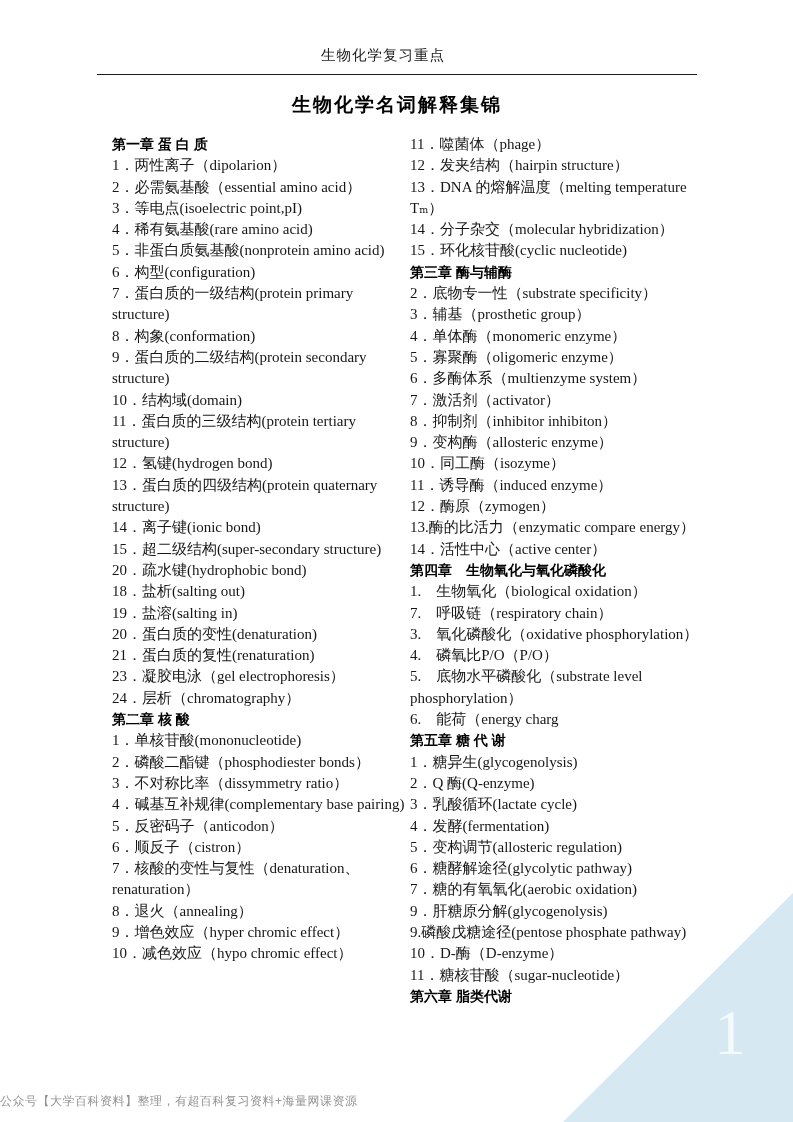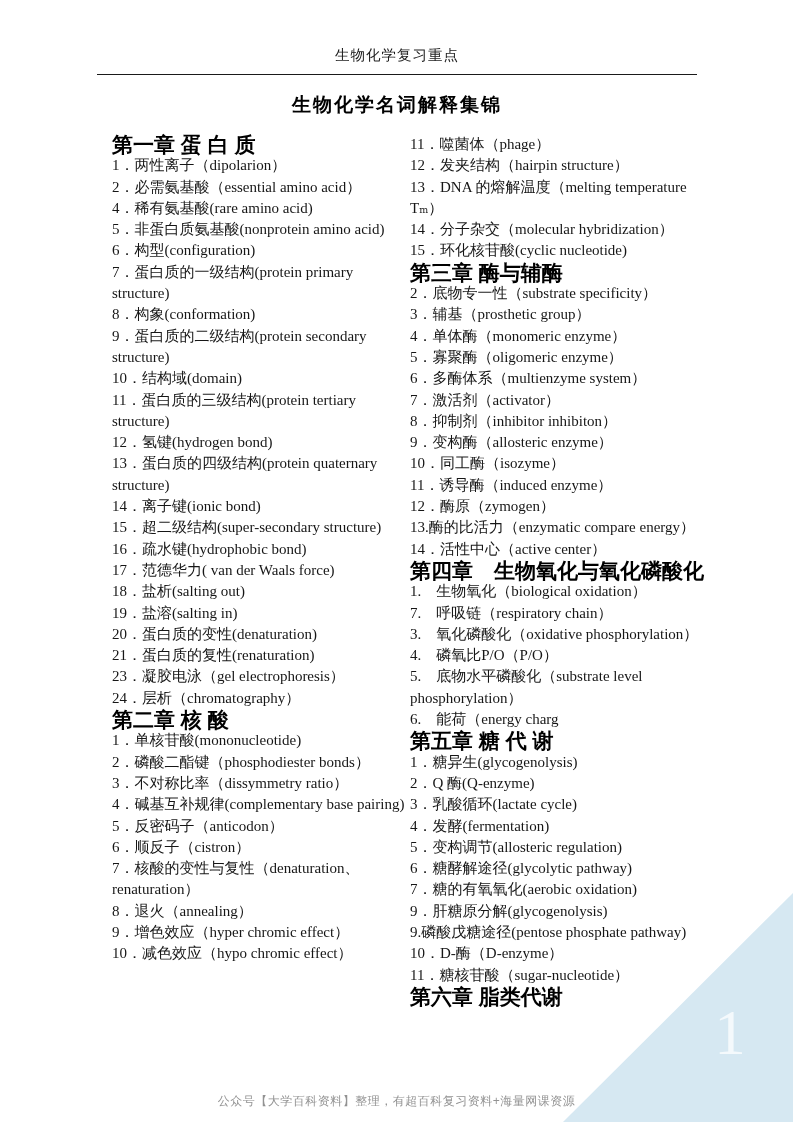--- a/index.html
+++ b/index.html
@@ -11,21 +11,21 @@
     position: relative;
     width: 793px;
     height: 1122px;
     overflow: hidden;
     font-family: "Liberation Serif", "DejaVu Serif", serif;
     color: #161616;
   }
   .page-header {
     position: absolute;
     top: 46px;
-    left: 97px;
+    left: 83px;
     width: 600px;
     text-align: center;
     font-size: 14.5px;
     letter-spacing: 1px;
     color: #1a1a1a;
   }
   .header-rule {
     position: absolute;
     top: 74px;
     left: 97px;
@@ -60,29 +60,28 @@
     margin: 0;
     padding: 0;
     line-height: 21.3px;
   }
   .col p.item {
     font-size: 15px;
   }
   .col p.chapter {
     font-family: "Liberation Sans", "DejaVu Sans", sans-serif;
     font-weight: bold;
-    font-size: 21px;
+    font-size: 14px;
     color: #000000;
   }
   .footer-note {
     position: absolute;
     top: 1093px;
     left: 0;
     width: 100%;
-    text-align: center;
     font-family: "Liberation Sans", "DejaVu Sans", sans-serif;
     font-size: 12px;
     color: #929292;
     letter-spacing: 0.5px;
   }
   .corner-triangle {
     position: absolute;
     left: 563px;
     top: 893px;
     width: 230px;
@@ -109,34 +108,34 @@
 
 <div class="header-rule"></div>
 
 <h1 class="main-title">生物化学名词解释集锦</h1>
 
 <div class="columns">
   <div class="col" id="col-left">
       <p class="chapter">第一章 蛋 白 质</p>
       <p class="item">1．两性离子（dipolarion）</p>
       <p class="item">2．必需氨基酸（essential amino acid）</p>
+      <p class="item">3．等电点(isoelectric point,pI)</p>
       <p class="item">4．稀有氨基酸(rare amino acid)</p>
       <p class="item">5．非蛋白质氨基酸(nonprotein amino acid)</p>
       <p class="item">6．构型(configuration)</p>
       <p class="item">7．蛋白质的一级结构(protein primary structure)</p>
       <p class="item">8．构象(conformation)</p>
       <p class="item">9．蛋白质的二级结构(protein secondary structure)</p>
       <p class="item">10．结构域(domain)</p>
       <p class="item">11．蛋白质的三级结构(protein tertiary structure)</p>
       <p class="item">12．氢键(hydrogen bond)</p>
       <p class="item">13．蛋白质的四级结构(protein quaternary structure)</p>
       <p class="item">14．离子键(ionic bond)</p>
       <p class="item">15．超二级结构(super-secondary structure)</p>
-      <p class="item">16．疏水键(hydrophobic bond)</p>
-      <p class="item">17．范德华力( van der Waals force)</p>
+      <p class="item">20．疏水键(hydrophobic bond)</p>
       <p class="item">18．盐析(salting out)</p>
       <p class="item">19．盐溶(salting in)</p>
       <p class="item">20．蛋白质的变性(denaturation)</p>
       <p class="item">21．蛋白质的复性(renaturation)</p>
       <p class="item">23．凝胶电泳（gel electrophoresis）</p>
       <p class="item">24．层析（chromatography）</p>
       <p class="chapter">第二章 核 酸</p>
       <p class="item">1．单核苷酸(mononucleotide)</p>
       <p class="item">2．磷酸二酯键（phosphodiester bonds）</p>
       <p class="item">3．不对称比率（dissymmetry ratio）</p>

